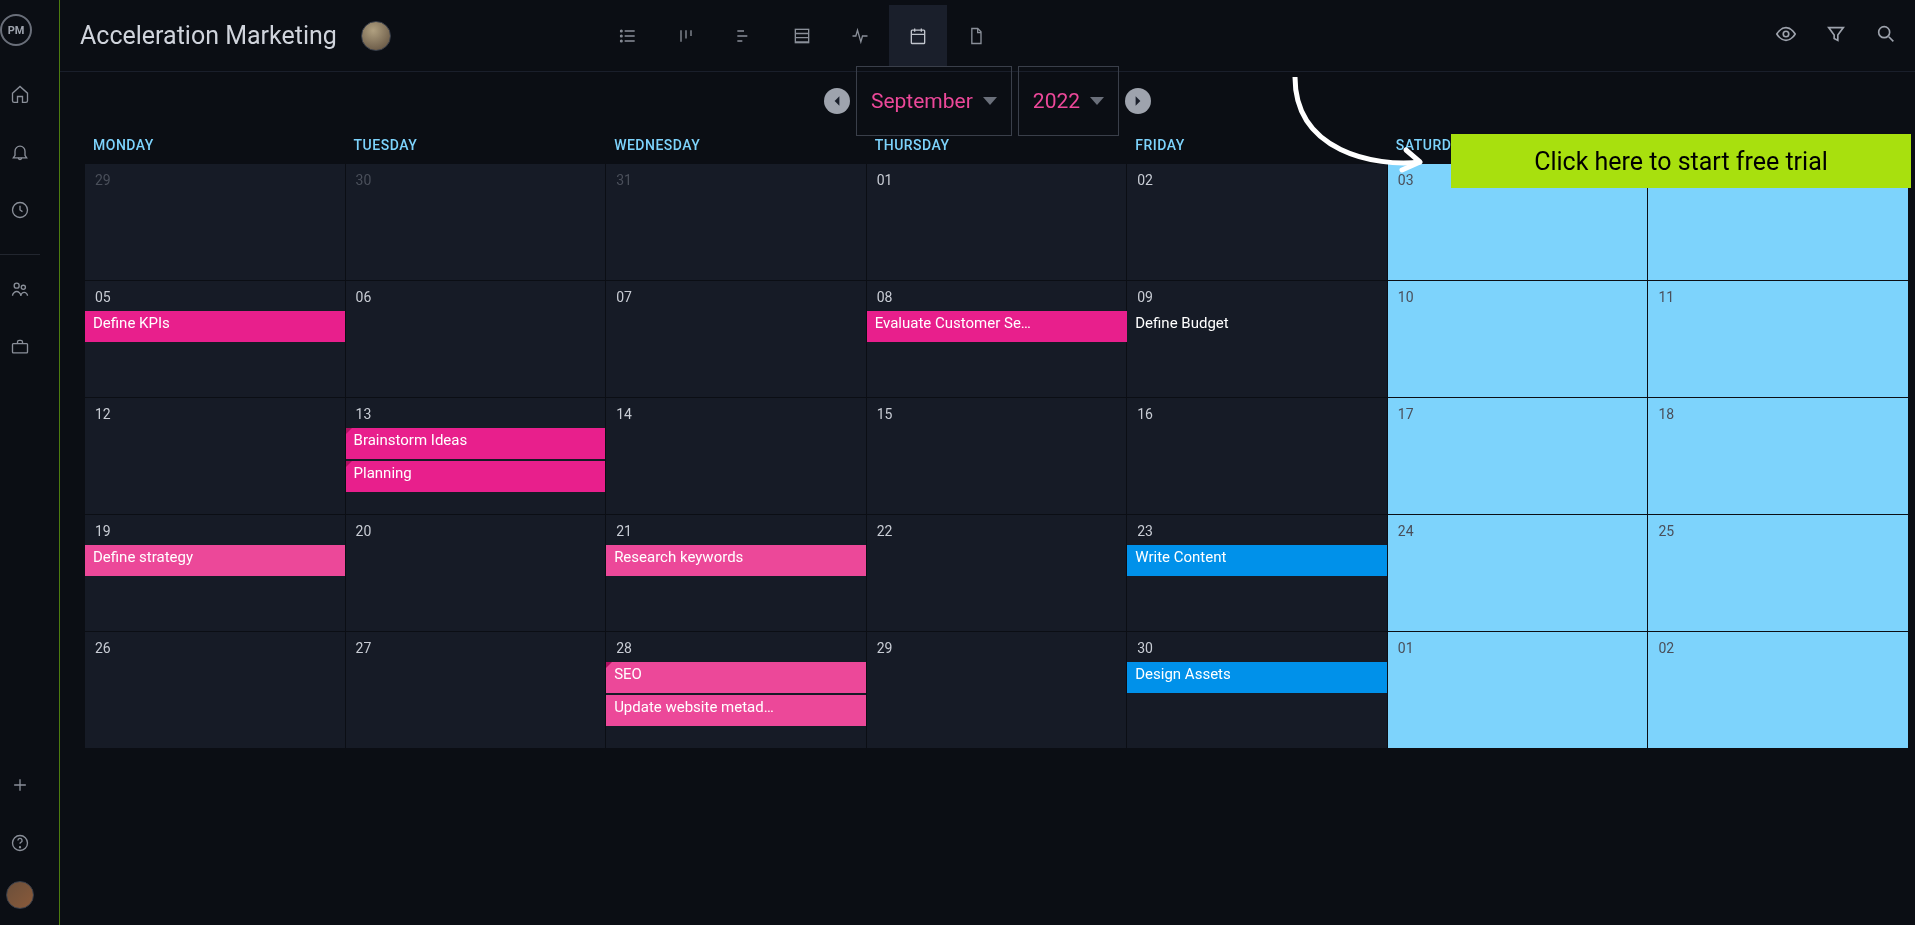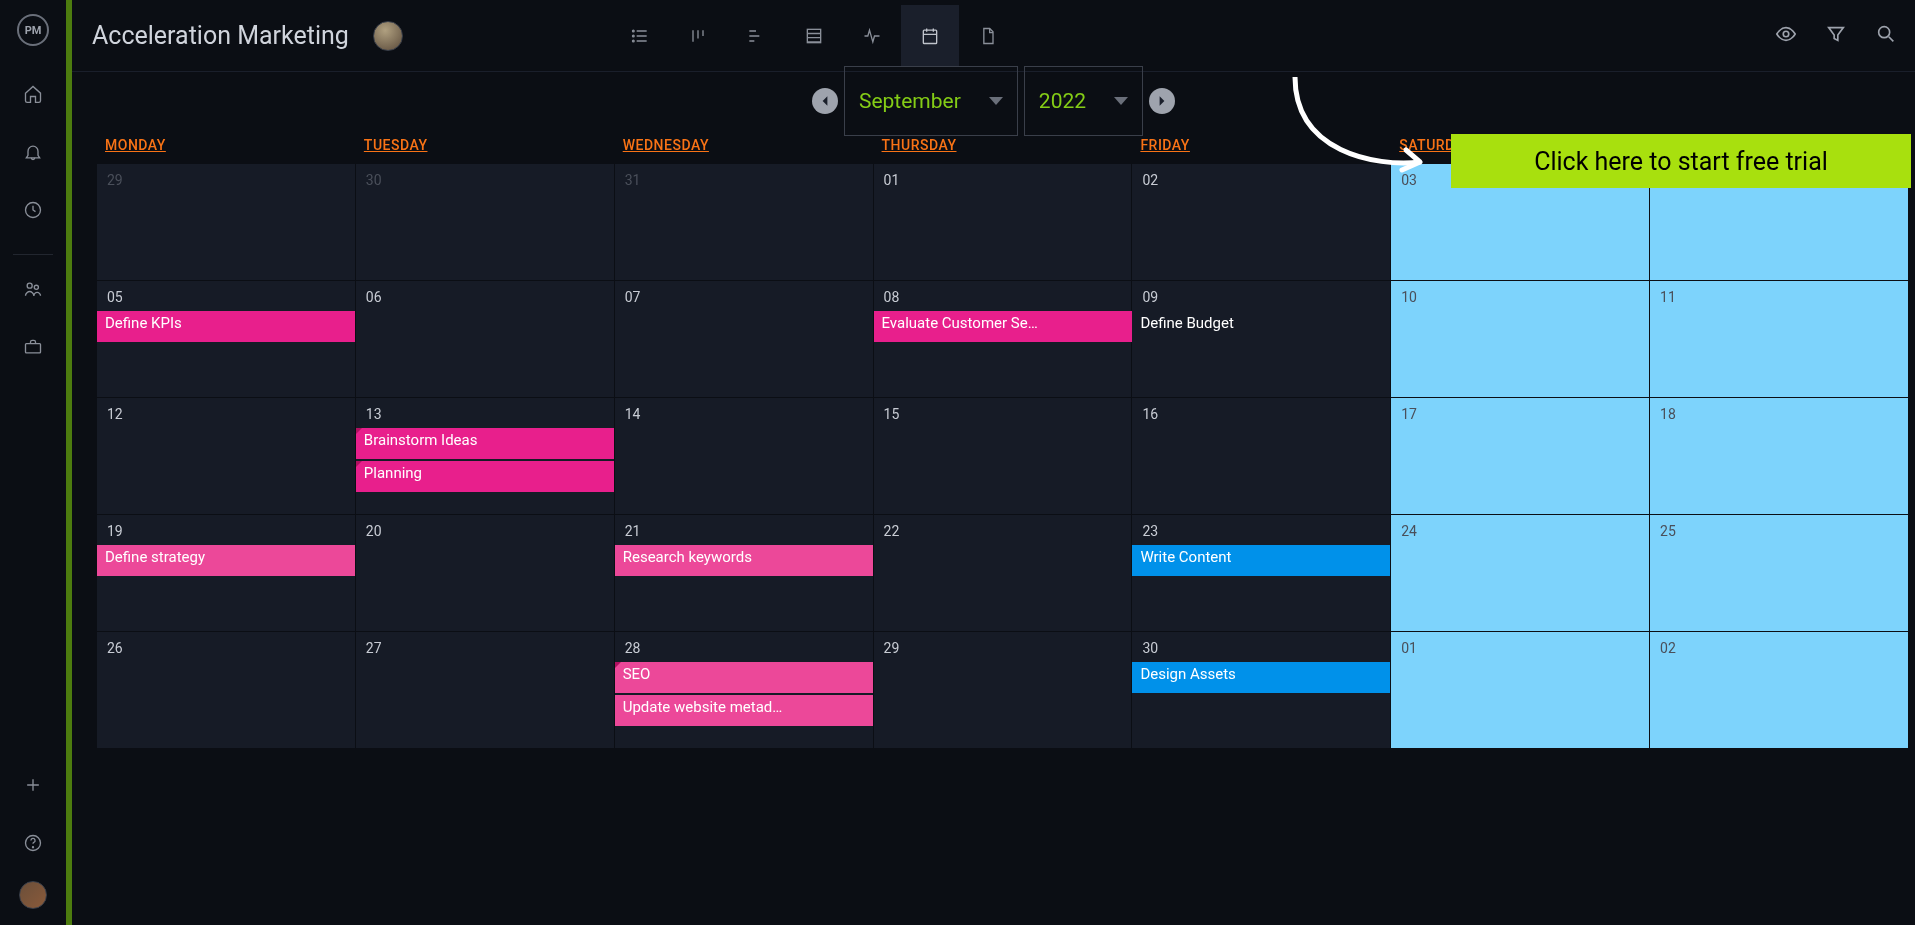--- a/index.html
+++ b/index.html
@@ -7,26 +7,26 @@
     background: #0b0e14;
     font-family: -apple-system, BlinkMacSystemFont, "Segoe UI", Roboto, Arial, sans-serif;
     color: #c0c4cc;
     width: 1915px;
     height: 925px;
     overflow: hidden;
     display: flex;
   }
   
   .sidebar {
-    width: 72px;
+    width: 60px;
     background: #0b0e14;
     display: flex;
     flex-direction: column;
-    align-items: center;
-    border-right: 6px solid #4d7c0f;
+    align-items: flex-start;
+    border-right: 1px solid #4d7c0f;
     padding-top: 14px;
   }
   .logo {
     width: 32px; height: 32px;
     border-radius: 50%;
     border: 2px solid #6a6f7a;
     display: flex; align-items: center; justify-content: center;
     font-size: 11px; font-weight: bold; color: #9ea3ad;
     margin-bottom: 28px;
   }
@@ -118,46 +118,45 @@
   .nav-arrow {
     width: 26px; height: 26px; border-radius: 50%;
     background: #9ea3ad;
     display: flex; align-items: center; justify-content: center;
     cursor: pointer;
   }
   .nav-arrow svg { width: 12px; height: 12px; fill: #1a1f2b; }
   .select-box {
     border: 1px solid #3a3f4a;
     padding: 22px 14px;
-    display: flex; align-items: center; gap: 28px;
-    font-size: 21px; color: #84cc16;
+    display: flex; align-items: center; gap: 10px;
+    font-size: 21px; color: #ec4899;
     cursor: pointer;
   }
   .select-box .caret {
     width: 0; height: 0;
     border-left: 7px solid transparent;
     border-right: 7px solid transparent;
     border-top: 8px solid #6a6f7a;
   }
   
   .cal-wrap { flex: 1; padding: 0 6px 6px 24px; overflow:auto; position:relative;}
   .cal-table {
     width: 100%;
     table-layout: fixed;
     border-collapse: separate;
     border-spacing: 1px;
   }
   .cal-head th {
     text-align: left;
     font-weight: 500;
     font-size: 14px;
-    color: #f97316;
+    color: #7dd3fc;
     padding: 6px 8px 10px;
     letter-spacing: .5px;
-    text-decoration: underline;
   }
   .cal-cell {
     background: #161b26;
     vertical-align: top;
     height: 116px;
     padding: 0;
     position: relative;
   }
   .cal-cell.weekend { background: #7dd3fc; }
   .day-num {

